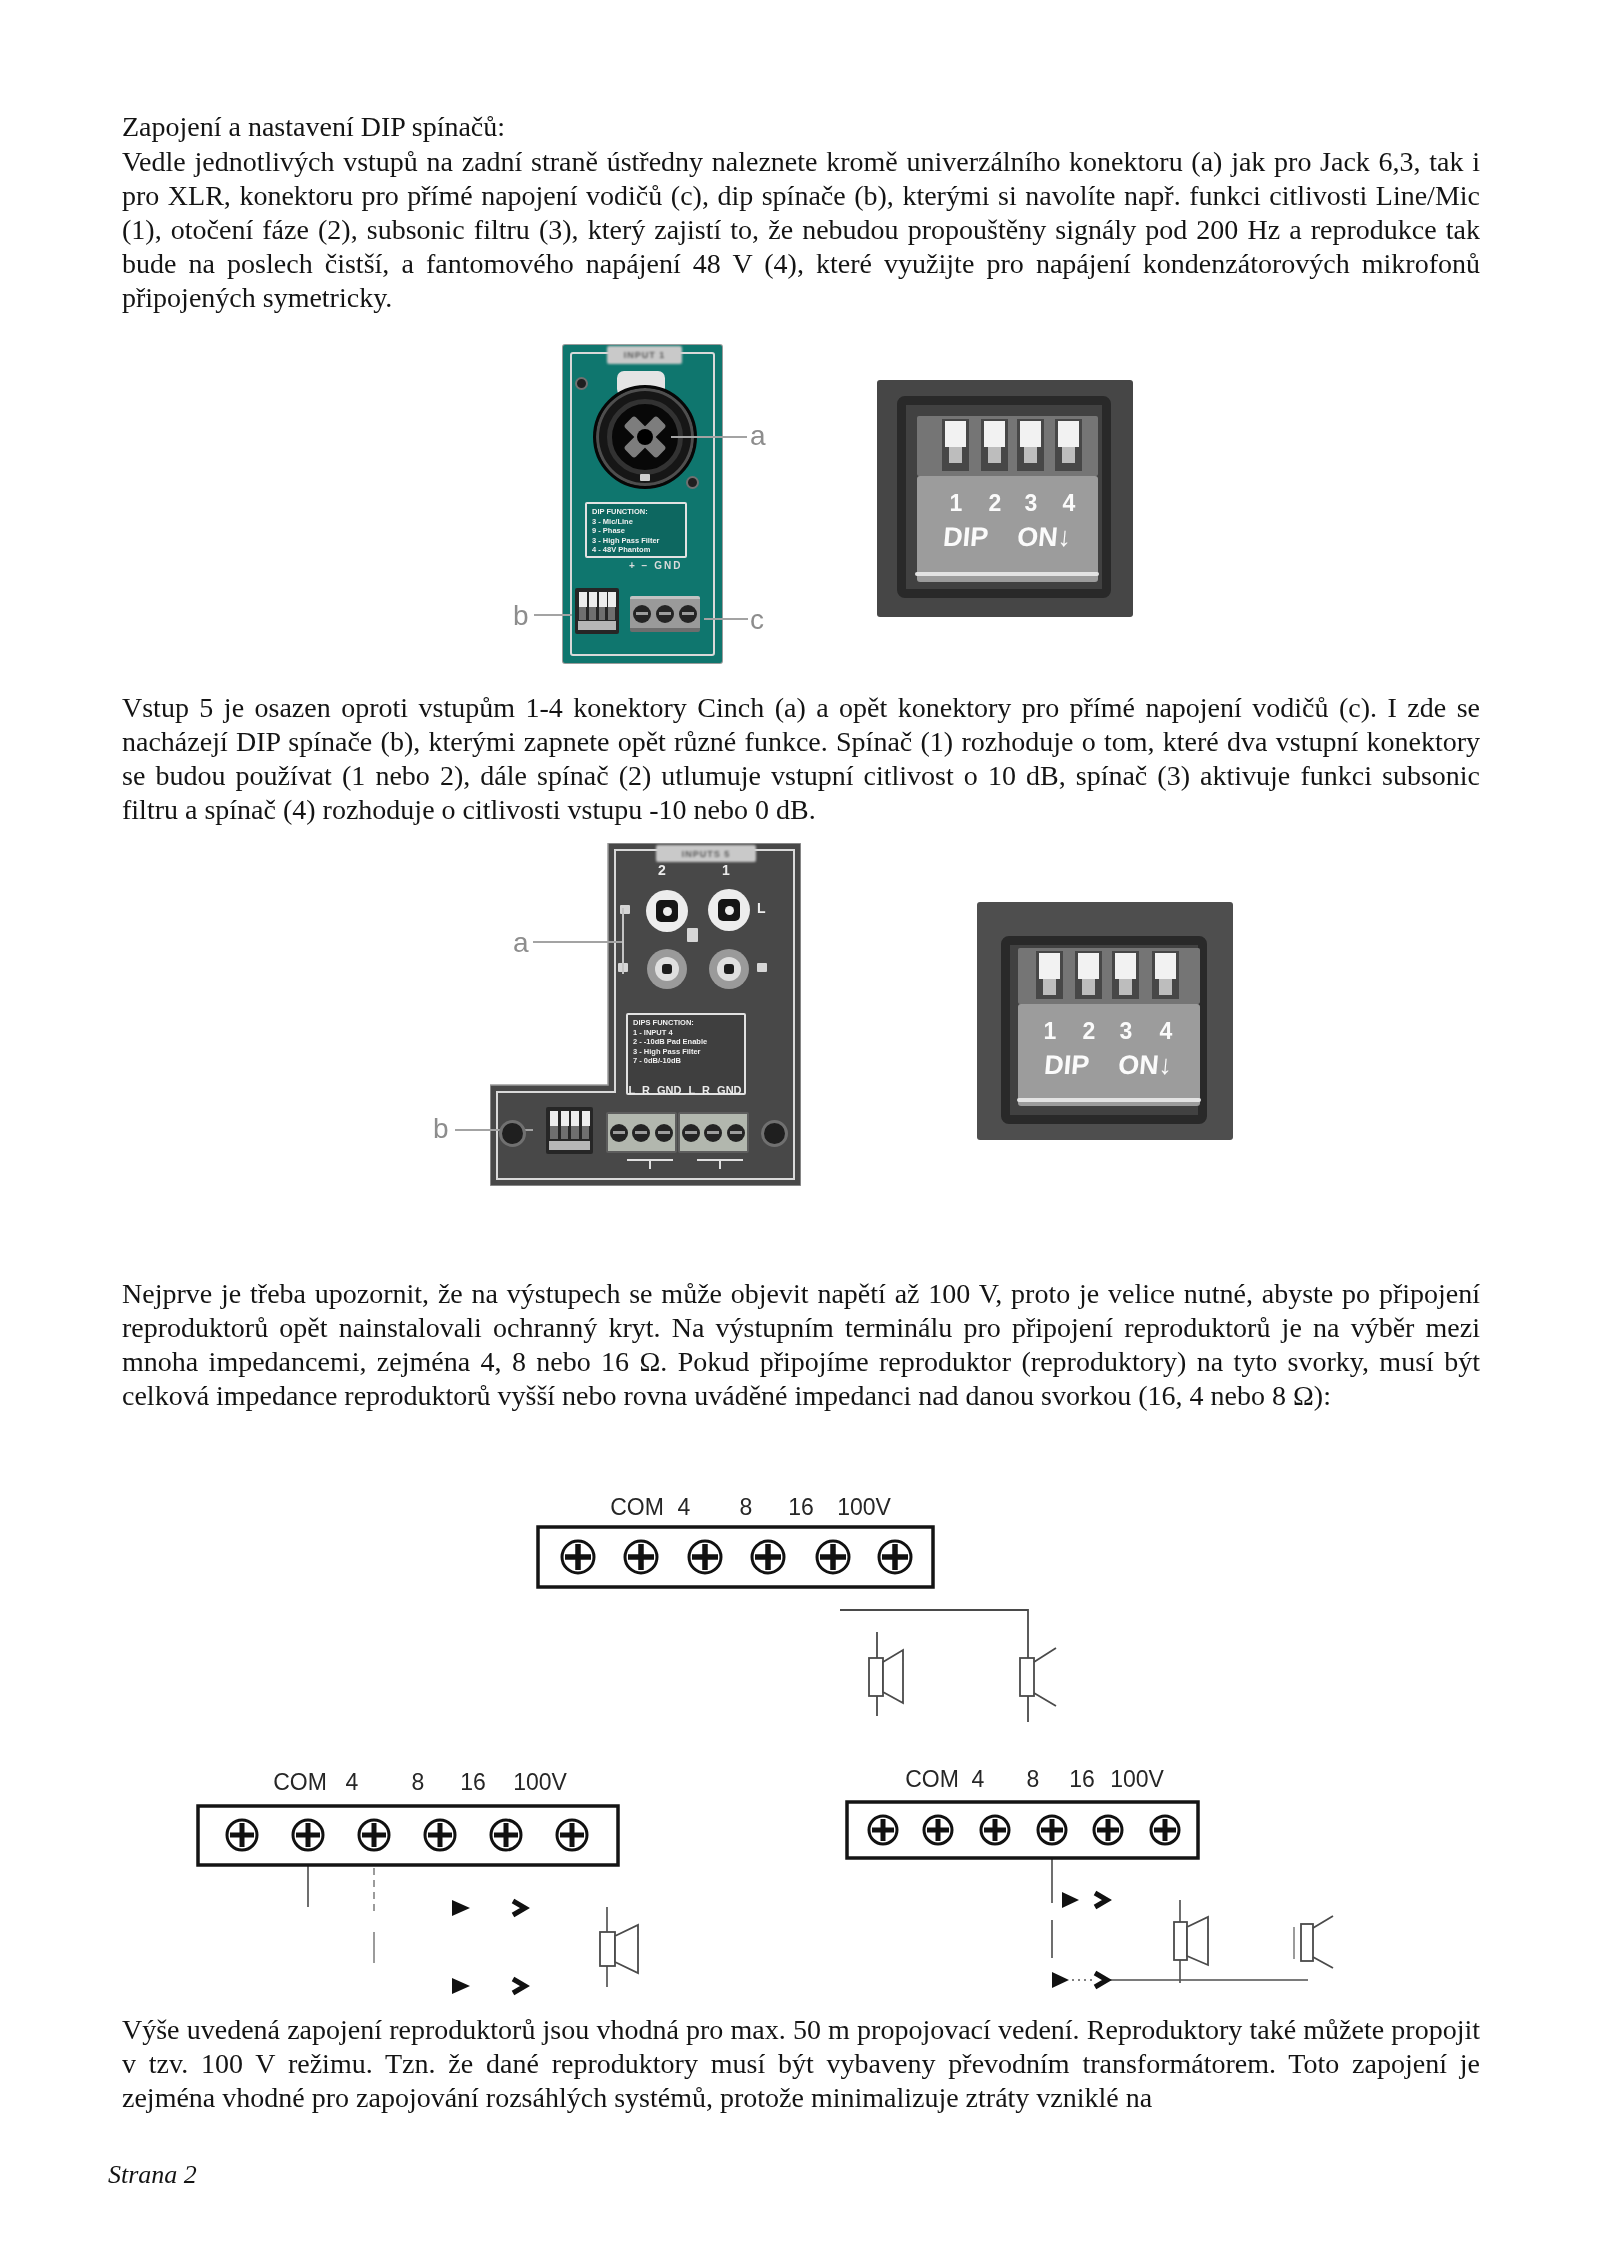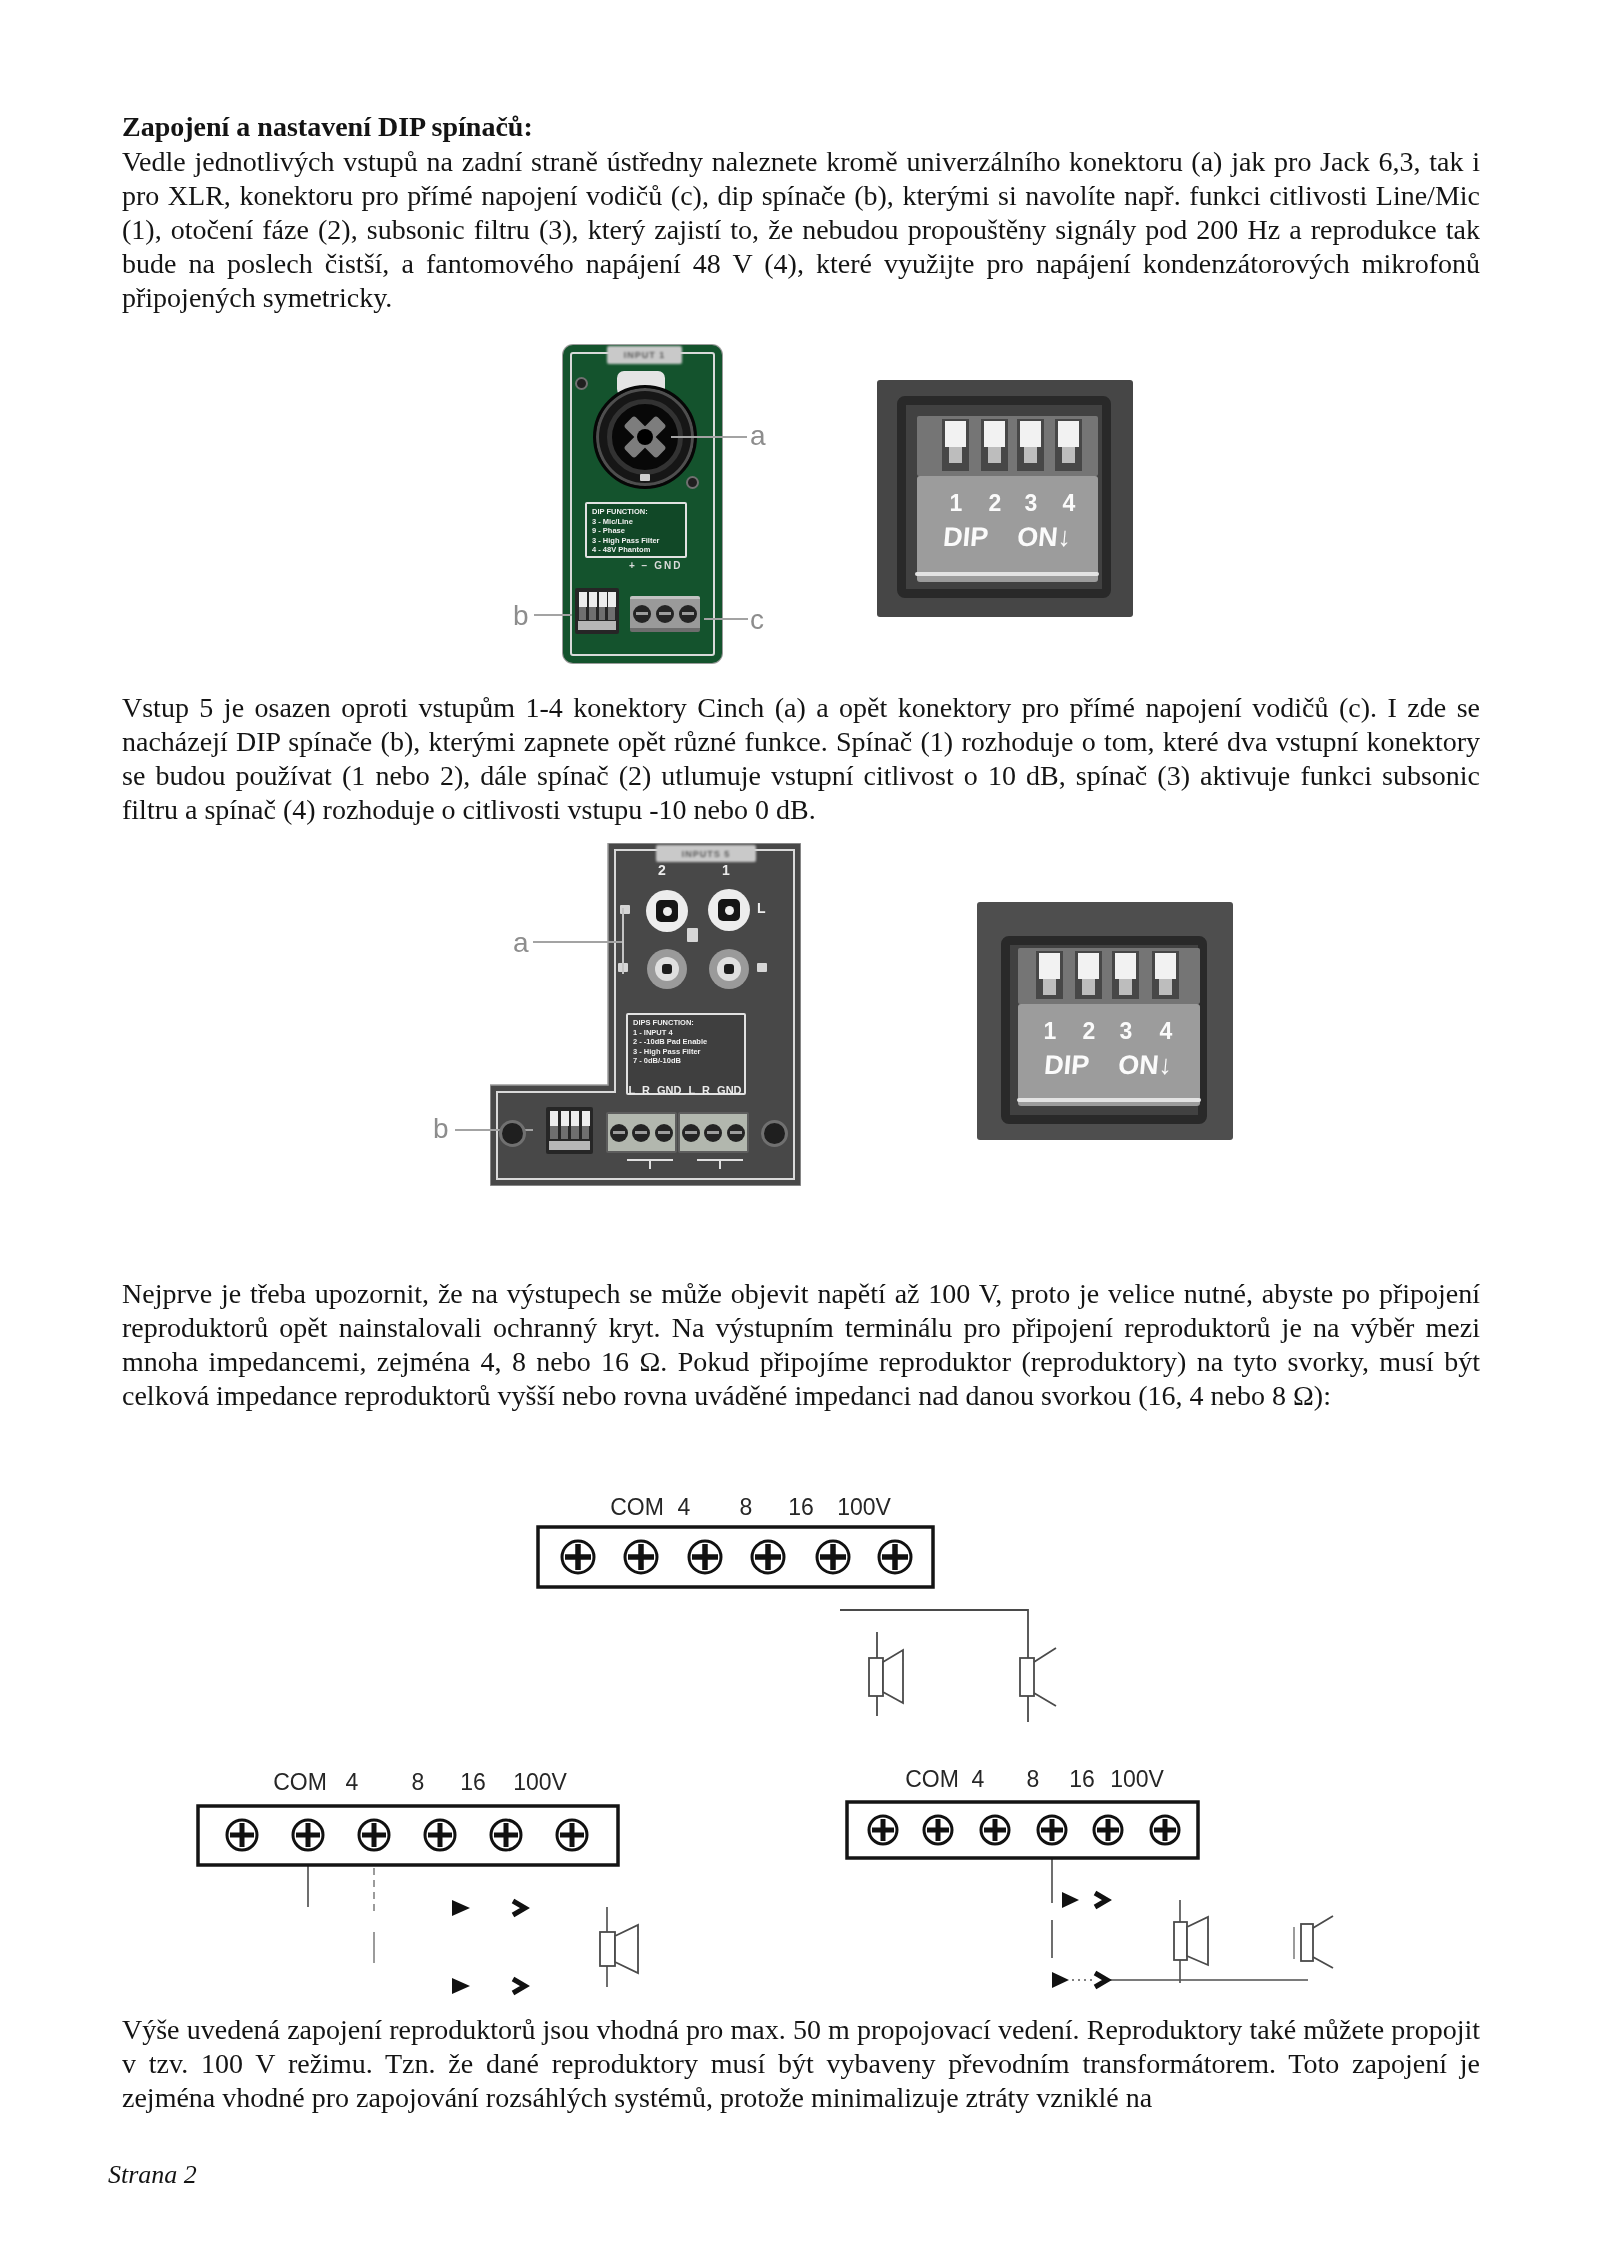--- a/index.html
+++ b/index.html
@@ -1,29 +1,29 @@
 <!DOCTYPE html>
 <html><head>
 <meta charset="utf-8">
 <style>
   *{box-sizing:border-box;margin:0;padding:0}
   html,body{background:#888}
   .page{position:relative;width:1600px;height:2264px;background:#ffffff;margin:0 auto;overflow:hidden;
          font-family:"Liberation Serif",serif;color:#141414}
   .para{position:absolute;left:122px;width:1358px;font-size:28px;line-height:34px;text-align:justify}
-  .hd{position:absolute;left:122px;font-size:28px;line-height:34px;font-weight:bold}
+  .hd{position:absolute;left:122px;font-size:28px;line-height:34px;font-weight:normal}
   .footer{position:absolute;left:108px;font-size:26px;font-style:italic}
 
   
   .ptr{position:absolute;font:28px "Liberation Sans",sans-serif;color:#8d8d8d}
   .pline{position:absolute;height:2px;background:#a3a3a3}
   .pvline{position:absolute;width:2px;background:#c4c4c4}
 
   
-  .panel{position:absolute;background:#14532d;border-radius:10px;box-shadow:0 0 0 1px #9b9b9b}
+  .panel{position:absolute;background:#0f766e;border-radius:2px;box-shadow:0 0 0 1px #9b9b9b}
   .pframe{position:absolute;left:7px;top:7px;right:7px;bottom:7px;border:2px solid #d9d9d9;border-radius:3px}
   .pill{position:absolute;background:#c9c9c9;border-radius:2px;display:flex;align-items:center;justify-content:center;
         font:bold 9px "Liberation Sans",sans-serif;color:#5c5c5c;filter:blur(1px);letter-spacing:1px}
   .pscrew{position:absolute;border-radius:50%;background:#1f1f1f;border:2px solid #707070}
   .latch{position:absolute;background:#e4e4e4;border-radius:7px}
   .xlr-outer{position:absolute;width:104px;height:104px;border-radius:50%;background:#161616;border:3px solid #060606;box-shadow:inset 0 0 0 3px #4e4e4e}
   .xlr-ring{position:absolute;left:50%;top:50%;transform:translate(-50%,-50%);width:76px;height:76px;border-radius:50%;background:#080808;border:5px solid #323232}
   .xlr-bar{position:absolute;left:50%;top:50%;width:46px;height:15px;background:#7d7d7d;border-radius:3px}
   .xlr-bar.b1{transform:translate(-50%,-50%) rotate(45deg)}
   .xlr-bar.b2{transform:translate(-50%,-50%) rotate(-45deg)}

